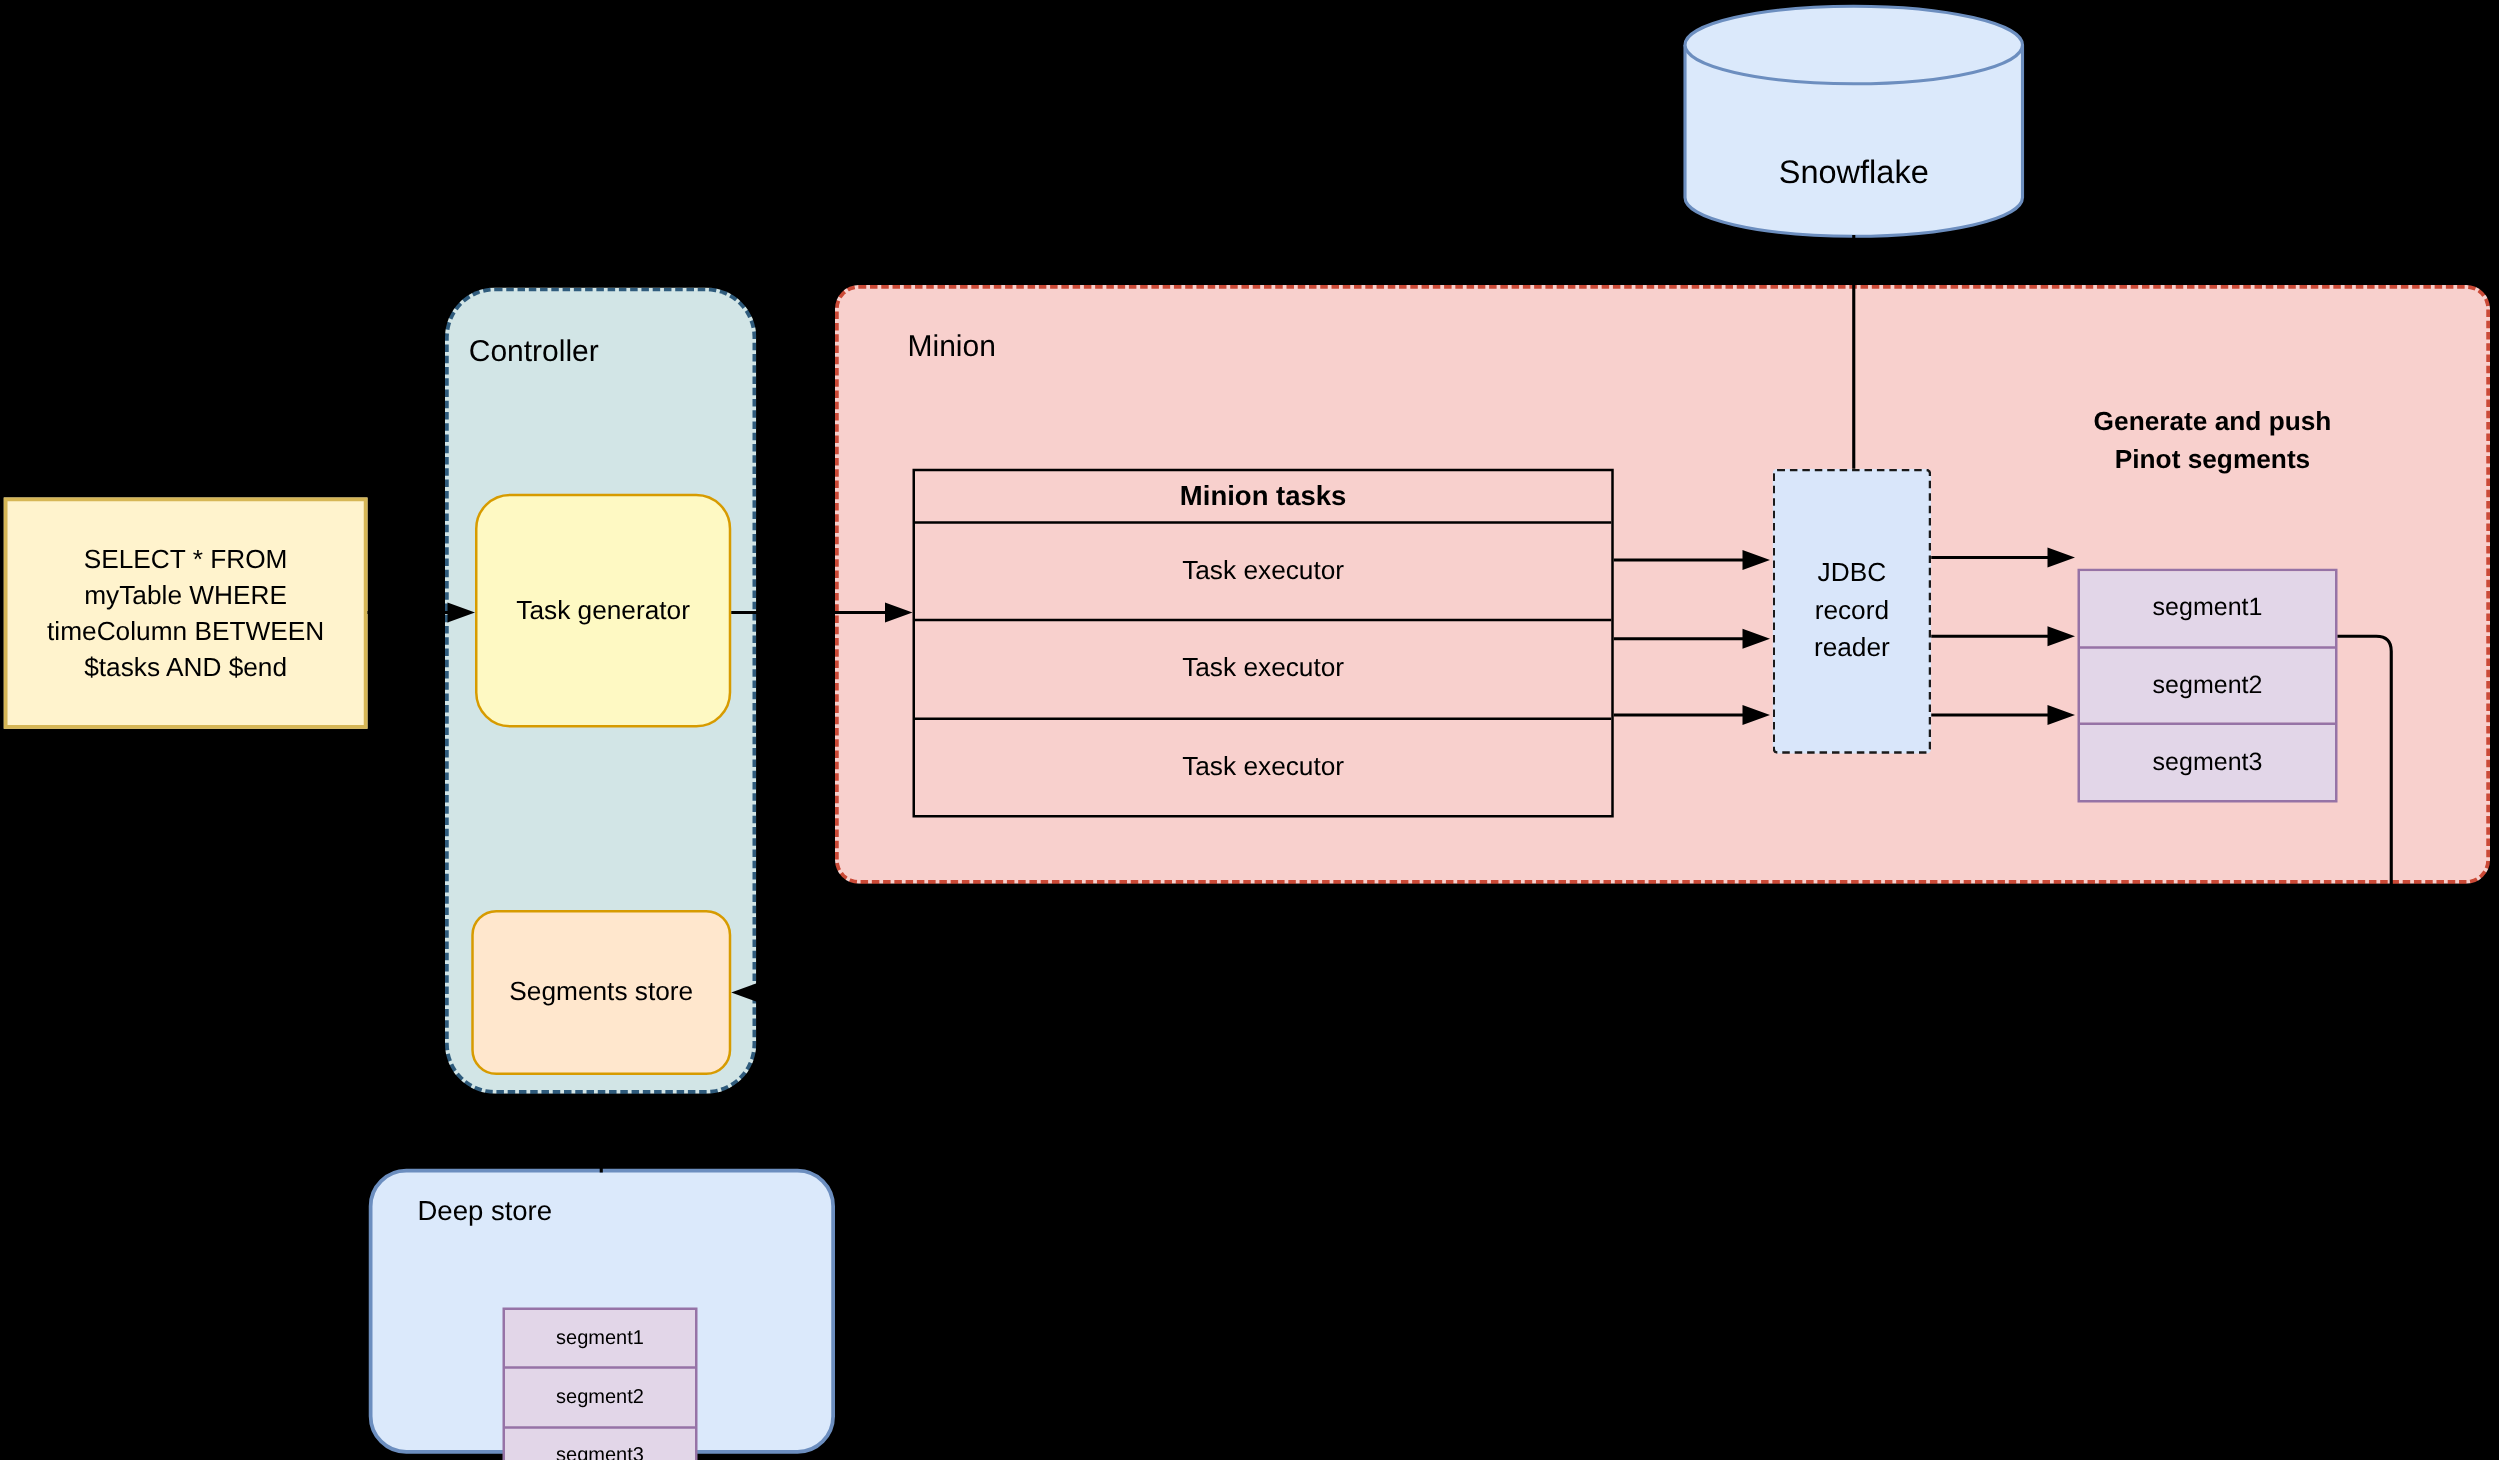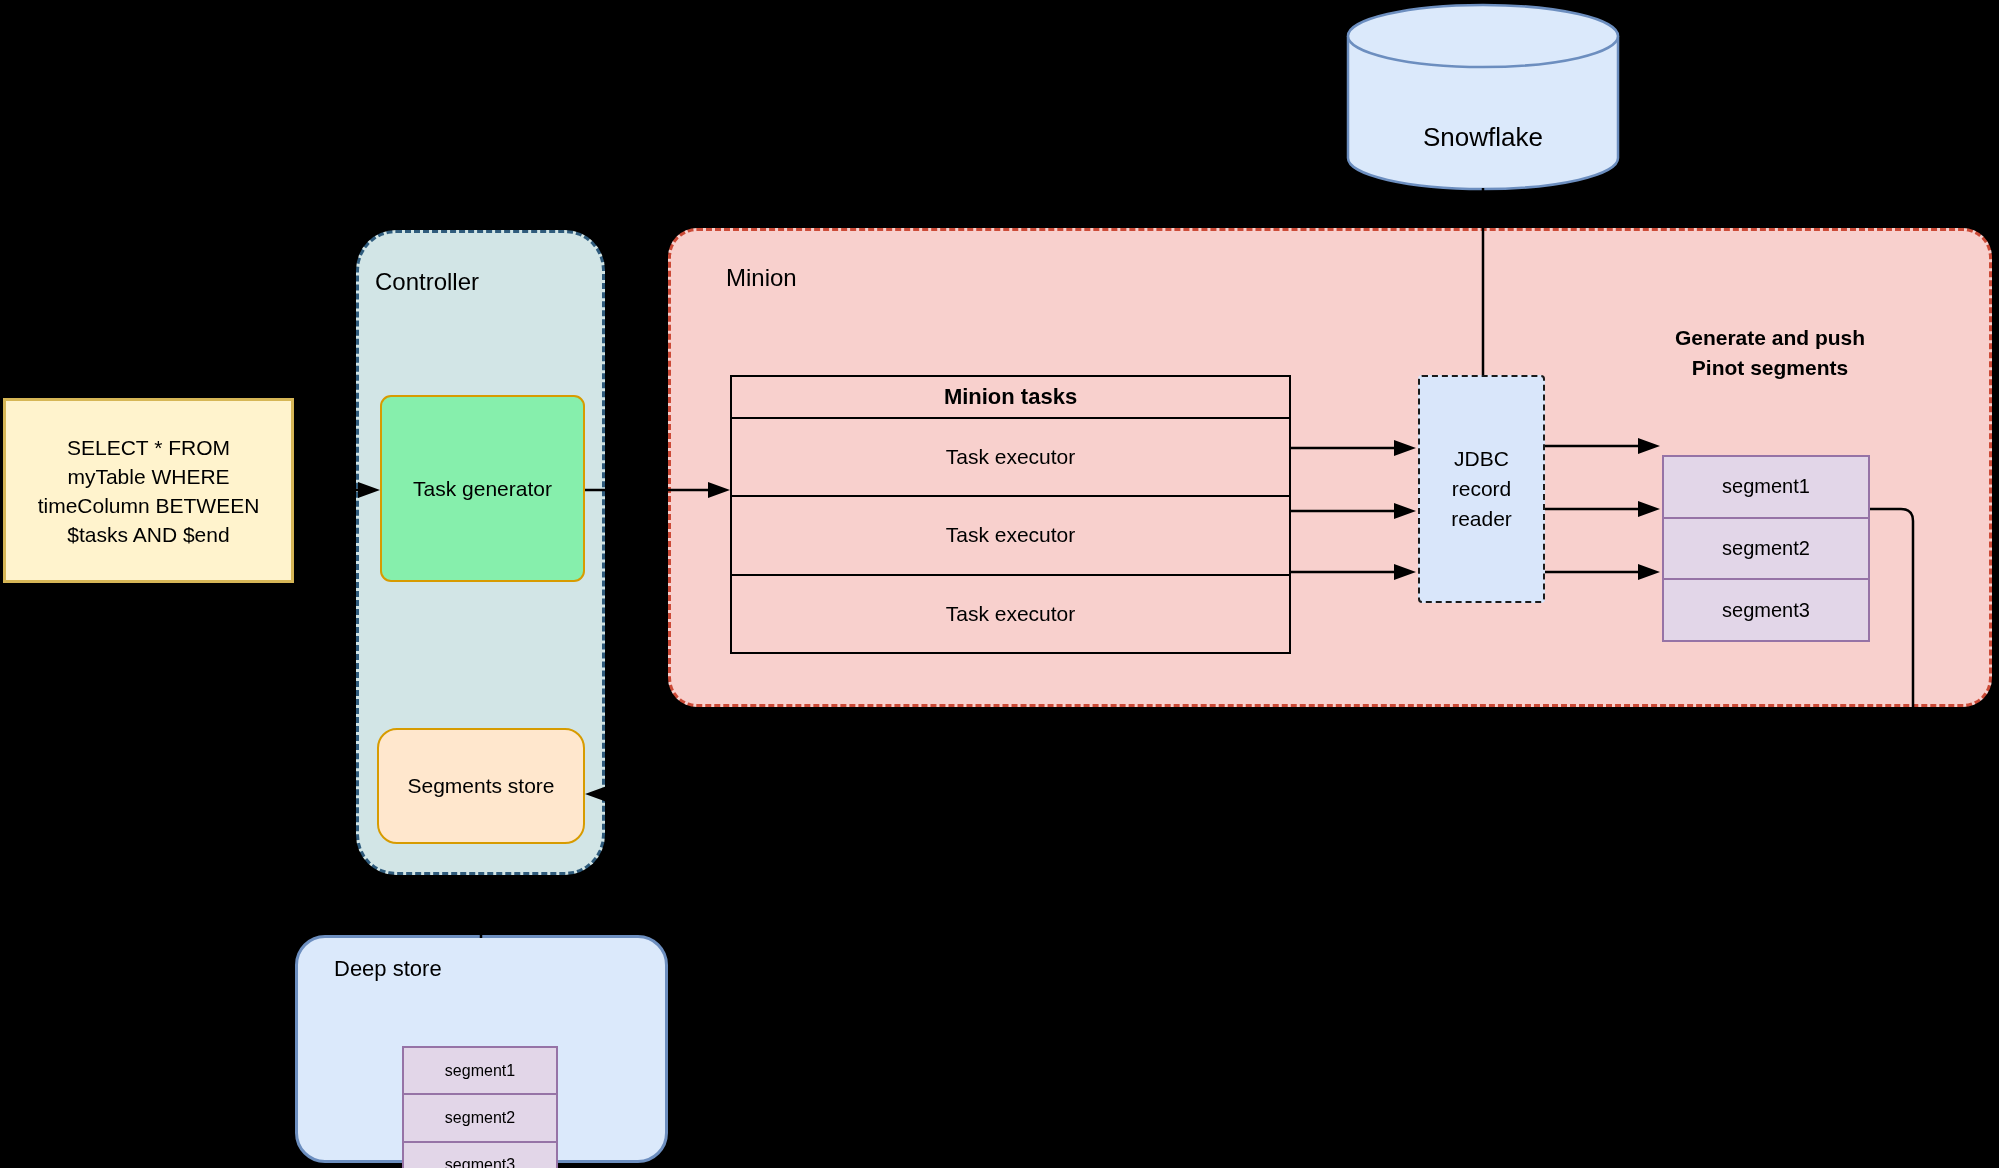--- a/index.html
+++ b/index.html
@@ -5,45 +5,45 @@
   html,body{margin:0;padding:0;background:#000;}
   #canvas{
     position:relative;width:1999px;height:1168px;background:#000;overflow:hidden;
     font-family:"Liberation Sans","DejaVu Sans",sans-serif;color:#000;
   }
   .abs{position:absolute;box-sizing:border-box;}
   .center{display:flex;align-items:center;justify-content:center;text-align:center;}
 
   
   .minion-box{
-    left:668px;top:228px;width:1324px;height:479px;border-radius:29px;
+    left:668px;top:228px;width:1324px;height:479px;border-radius:19px;
     background:#f8d0cd;border:3px dashed #cb4a37;
   }
   .controller-box{
     left:356px;top:230px;width:249px;height:645px;border-radius:40px;
     background:#d2e5e6;border:3px dashed #2f5b7c;
   }
   .deepstore-box{
     left:295px;top:935px;width:373px;height:228px;border-radius:30px;
     background:#dbe9fb;border:3px solid #6c8ebf;
   }
   .container-title{position:absolute;font-weight:normal;font-size:24px;}
 
   
   .query-box{
     left:3px;top:398px;width:291px;height:185px;
     background:#fff3cd;border:3px solid #d6b656;
     font-size:21px;line-height:29px;
   }
   .task-generator{
-    left:380px;top:395px;width:205px;height:187px;border-radius:11px;
-    background:#86efac;border:2.5px solid #d79b00;font-size:21px;align-items:center;
+    left:380px;top:395px;width:205px;height:187px;border-radius:28px;
+    background:#fef9c3;border:2.5px solid #d79b00;font-size:21px;align-items:center;
   }
   .segments-store{
-    left:377px;top:728px;width:208px;height:116px;border-radius:20px;
+    left:377px;top:728px;width:208px;height:132px;border-radius:20px;
     background:#ffe7cd;border:2.5px solid #d79b00;font-size:21px;
   }
   .jdbc-box{
     left:1418px;top:375px;width:127px;height:228px;border-radius:4px;
     background:#d9e6fa;border:2.5px dashed #1a1a1a;
     font-size:21px;line-height:30px;
   }
   .annotation{
     left:1640px;top:320px;width:260px;height:66px;
     font-weight:bold;font-size:21px;line-height:30px;

